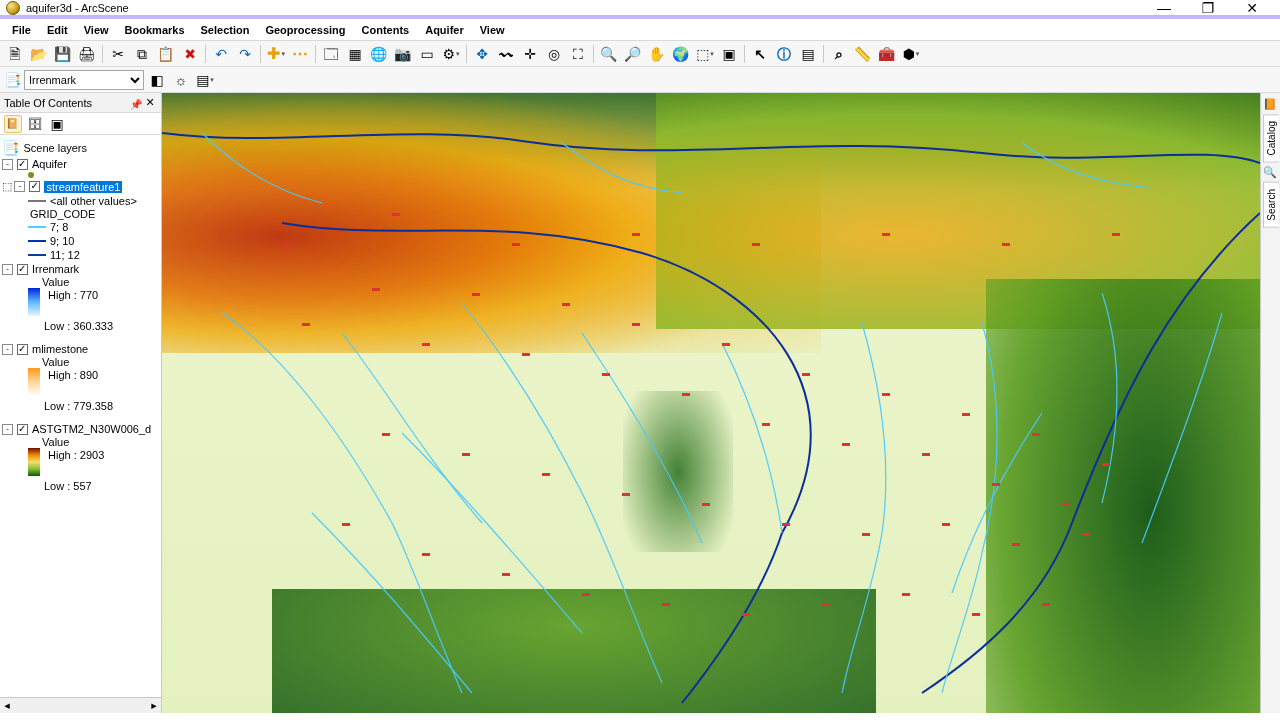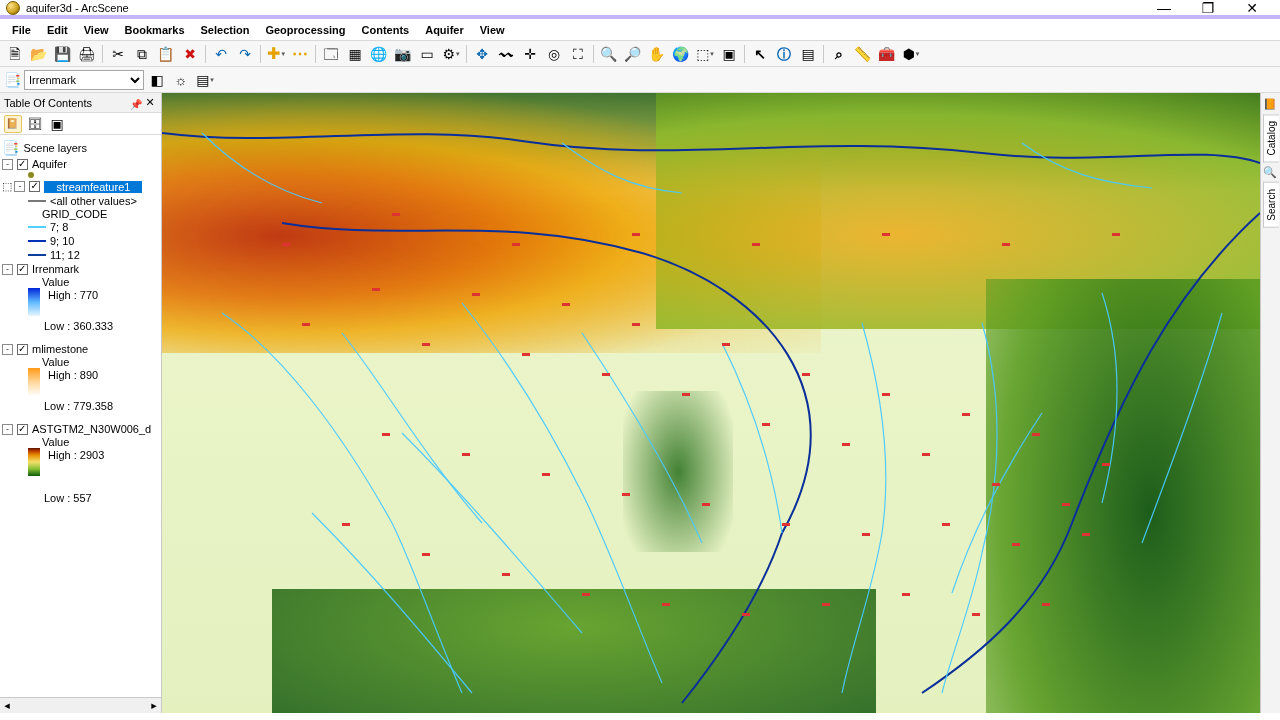--- a/index.html
+++ b/index.html
@@ -76,21 +76,21 @@
   .toc-tabs span.active { background:#fdf3d0; border-color:#e6c567;}
   .toc-body { flex:1; padding:4px 2px; overflow:hidden; position:relative;}
   .toc-body ul { list-style:none; }
   .exp { display:inline-flex; width:11px; height:11px; border:1px solid #8a8a8a; align-items:center; justify-content:center; font-size:9px; line-height:1; color:#444; margin-right:2px; background:#fff;}
   .chk { display:inline-block; width:11px; height:11px; border:1px solid #6a6a6a; background:#fff; margin-right:2px; position:relative;}
   .chk.on::after { content:"✓"; position:absolute; top:-2px; left:0; font-size:10px; color:#000;}
   .lyr-root { display:flex; align-items:center; gap:4px; padding:2px 0;}
   .lyr { }
   .lyr-row { display:flex; align-items:center; gap:2px; padding:1px 0;}
   .lyr-row.sel { }
-  .lyr-row.sel .lbl{ background:#0078d7; color:#fff; padding:0 12px;}
+  .lyr-row.sel .lbl{ background:#0078d7; color:#fff; padding:0 2px;}
   .lyr .sub { margin-left: 26px; color:#000;}
   .legend-line { display:inline-block; width:18px; height:0; border-top:2px solid; margin-right:4px; vertical-align:middle;}
   .legend-col { display:flex; align-items:center; margin-left:26px; padding:1px 0;}
   .grad { width:12px; height:28px; margin-right:4px; border:0;}
   .grad.blue { background:linear-gradient(#0025d8,#5db8ff,#e8f6ff);}
   .grad.orng { background:linear-gradient(#ff9a17,#ffd69a,#fff);}
   .grad.terr { background:linear-gradient(#5a1500 0%,#b93800 10%,#e88d00 25%,#f3e06b 50%,#86bf33 75%,#0c5b0c 100%);}
   .ramp-block { display:flex; margin-left:26px; gap:4px;}
   .ramp-labels { line-height:14px;}
   .low-lbl { margin-left:26px; }
@@ -256,21 +256,21 @@
         <li class="lyr">
           <div class="lyr-row sel">
             <span class="exp">-</span>
             <span class="chk on"></span>
             <span class="lbl">streamfeature1</span>
           </div>
           <div class="legend-col">
               <span class="legend-line" style="border-color:#777"></span>
               <span>&lt;all other values&gt;</span>
             </div>
-          <div class="sub" style="margin-left:40px">GRID_CODE</div>
+          <div class="sub" style="margin-left:28px">GRID_CODE</div>
           <div class="legend-col">
               <span class="legend-line" style="border-color:#4fd2ff"></span>
               <span>7; 8</span>
             </div>
           <div class="legend-col">
               <span class="legend-line" style="border-color:#0030b8"></span>
               <span>9; 10</span>
             </div>
           <div class="legend-col">
               <span class="legend-line" style="border-color:#0a3e9a"></span>
@@ -310,21 +310,21 @@
           <div class="lyr-row">
             <span class="exp">-</span>
             <span class="chk on"></span>
             <span class="lbl">ASTGTM2_N30W006_d</span>
           </div>
           <div class="sub" style="margin-left:40px">Value</div>
           <div class="ramp-block">
             <span class="grad terr"></span>
             <span class="ramp-labels">High : 2903</span>
           </div>
-          <div class="low-lbl" style="margin-left:42px;margin-top:16px">Low : 557</div>
+          <div class="low-lbl" style="margin-left:42px;margin-top:4px">Low : 557</div>
         </li>
       </ul>
 
       <div class="toc-scroll">
         <span class="arr">◂</span>
         <span class="track"></span>
         <span class="arr">▸</span>
       </div>
     </div>
   </div>

